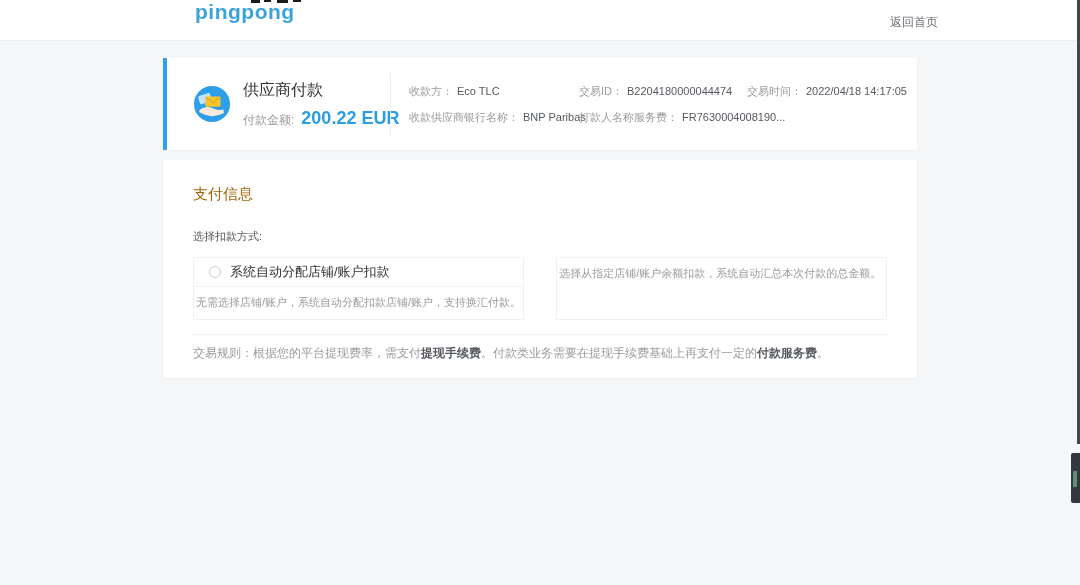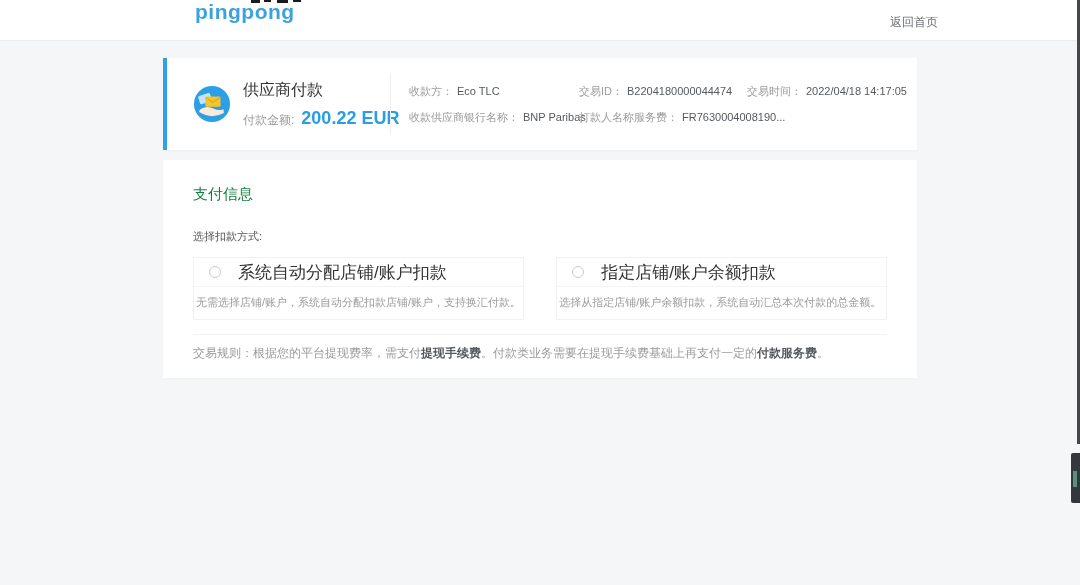--- a/index.html
+++ b/index.html
@@ -53,28 +53,28 @@
 
   .fields-grid {
     margin-left:18px; display:grid;
     grid-template-columns:170px 168px auto;
     row-gap:11px; font-size:11px; white-space:nowrap;
   }
   .field-label { color:#9b9b9b; }
   .field-value { color:#55595e; margin-left:4px; }
 
   .payment-card { margin-top:10px; height:218px; padding:25px 30px 0 30px; box-shadow:0 1px 2px rgba(0,0,0,0.03); }
-  .section-title { font-size:15px; color:#15803d; }
+  .section-title { font-size:15px; color:#a16207; }
   .method-label { margin-top:25px; font-size:11px; color:#555; }
 
   .options { display:flex; gap:32px; margin-top:13px; }
   .option-box { flex:1; border:1px solid #f1f1f1; background:#fff; cursor:pointer; }
   .option-header { display:flex; align-items:center; height:29px; padding-left:15px; border-bottom:1px solid #f3f3f3; }
   .radio { width:12px; height:12px; border:1px solid #ccc; border-radius:50%; background:#fff; flex:none; cursor:pointer; }
-  .option-title { margin-left:17px; font-size:17px; color:#333; }
+  .option-title { margin-left:9px; font-size:13px; color:#333; }
   .option-desc { padding:8px 2px 9px 2px; font-size:11px; color:#9b9b9b; white-space:nowrap; }
 
   .rules { margin-top:14px; border-top:1px solid #f0f0f0; padding-top:9px; font-size:12px; color:#9b9b9b; line-height:19px; }
   .seg-bold { color:#55595e; font-weight:bold; }
   .seg-link { color:#3aa0e0; cursor:pointer; }
 </style>
 </head>
 <body>
 
 <div class="topbar">
@@ -136,24 +136,20 @@
 
   <div class="options">
     <div class="option-box">
       <div class="option-header">
         <span class="radio"></span>
         <span class="option-title">系统自动分配店铺/账户扣款</span>
       </div>
       <div class="option-desc">无需选择店铺/账户，系统自动分配扣款店铺/账户，支持换汇付款。</div>
     </div>
     <div class="option-box">
-      <div class="option-header">
-        <span class="radio"></span>
-        <span class="option-title">指定店铺/账户余额扣款</span>
-      </div>
       <div class="option-desc">选择从指定店铺/账户余额扣款，系统自动汇总本次付款的总金额。</div>
     </div>
   </div>
 
   <div class="rules">
     <div>
       <span>交易规则：根据您的平台提现费率，需支付</span><span class="seg-bold">提现手续费</span><span>。付款类业务需要在提现手续费基础上再支付一定的</span><span class="seg-bold">付款服务费</span><span>。</span>
     </div>
   </div>
 </div>

